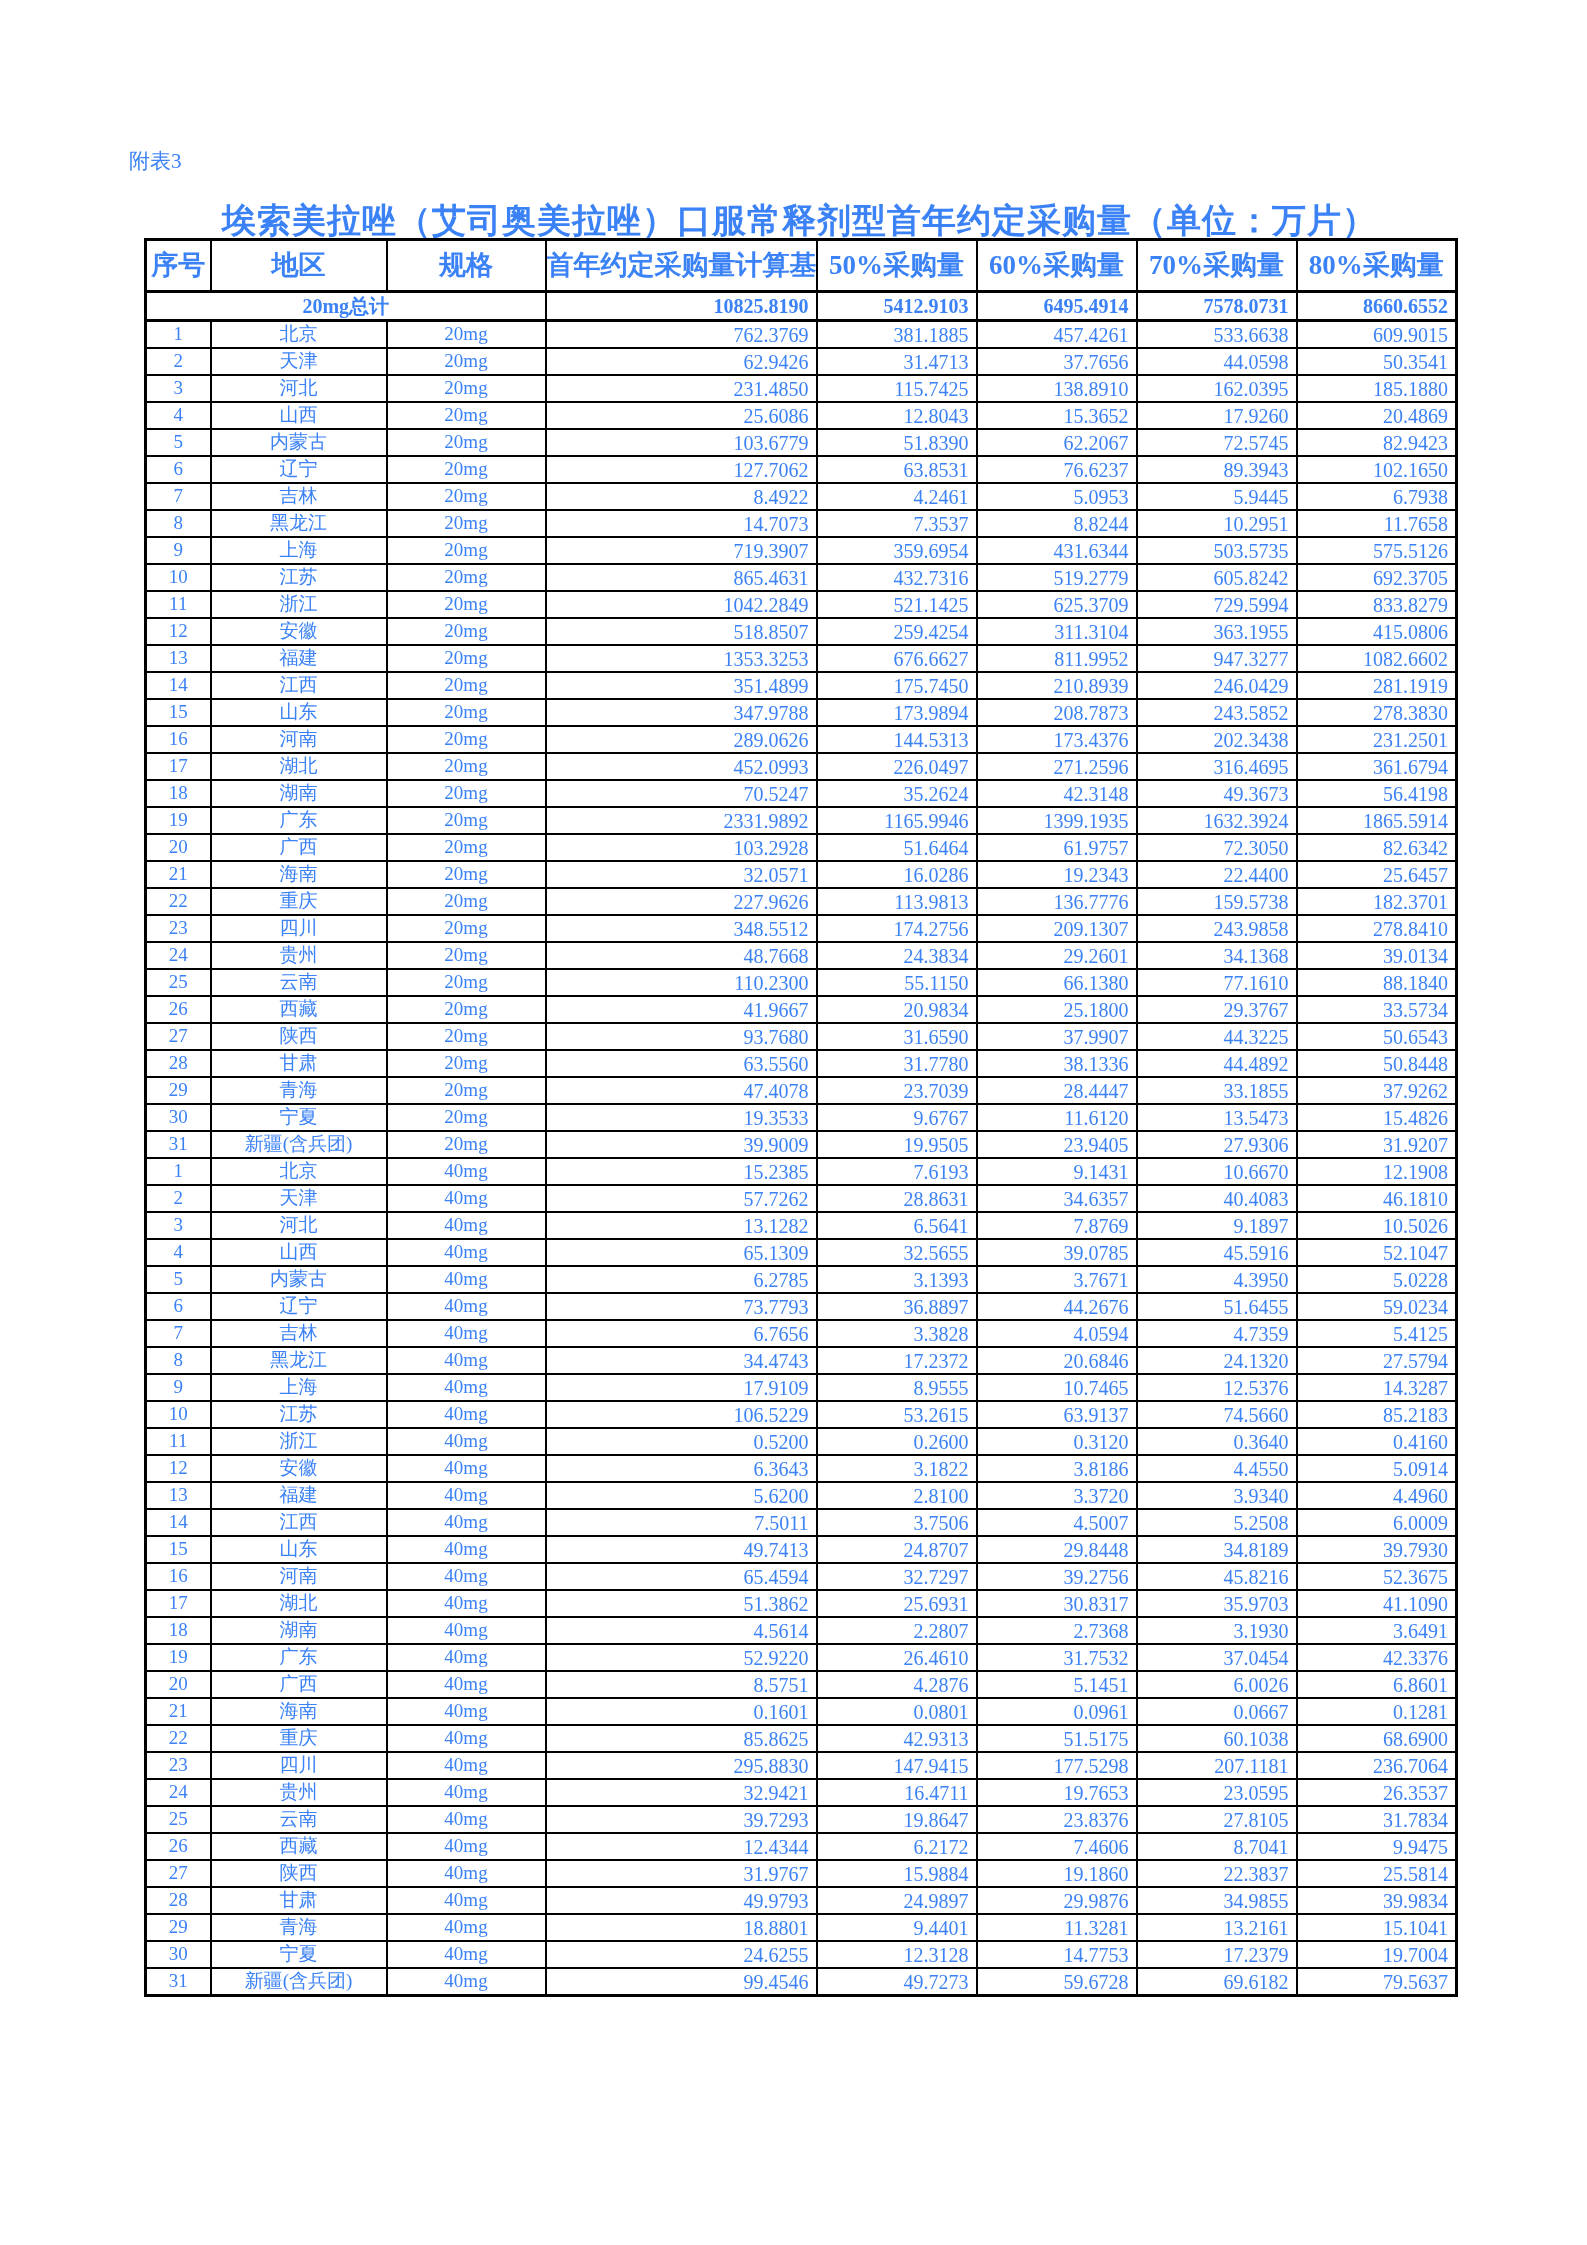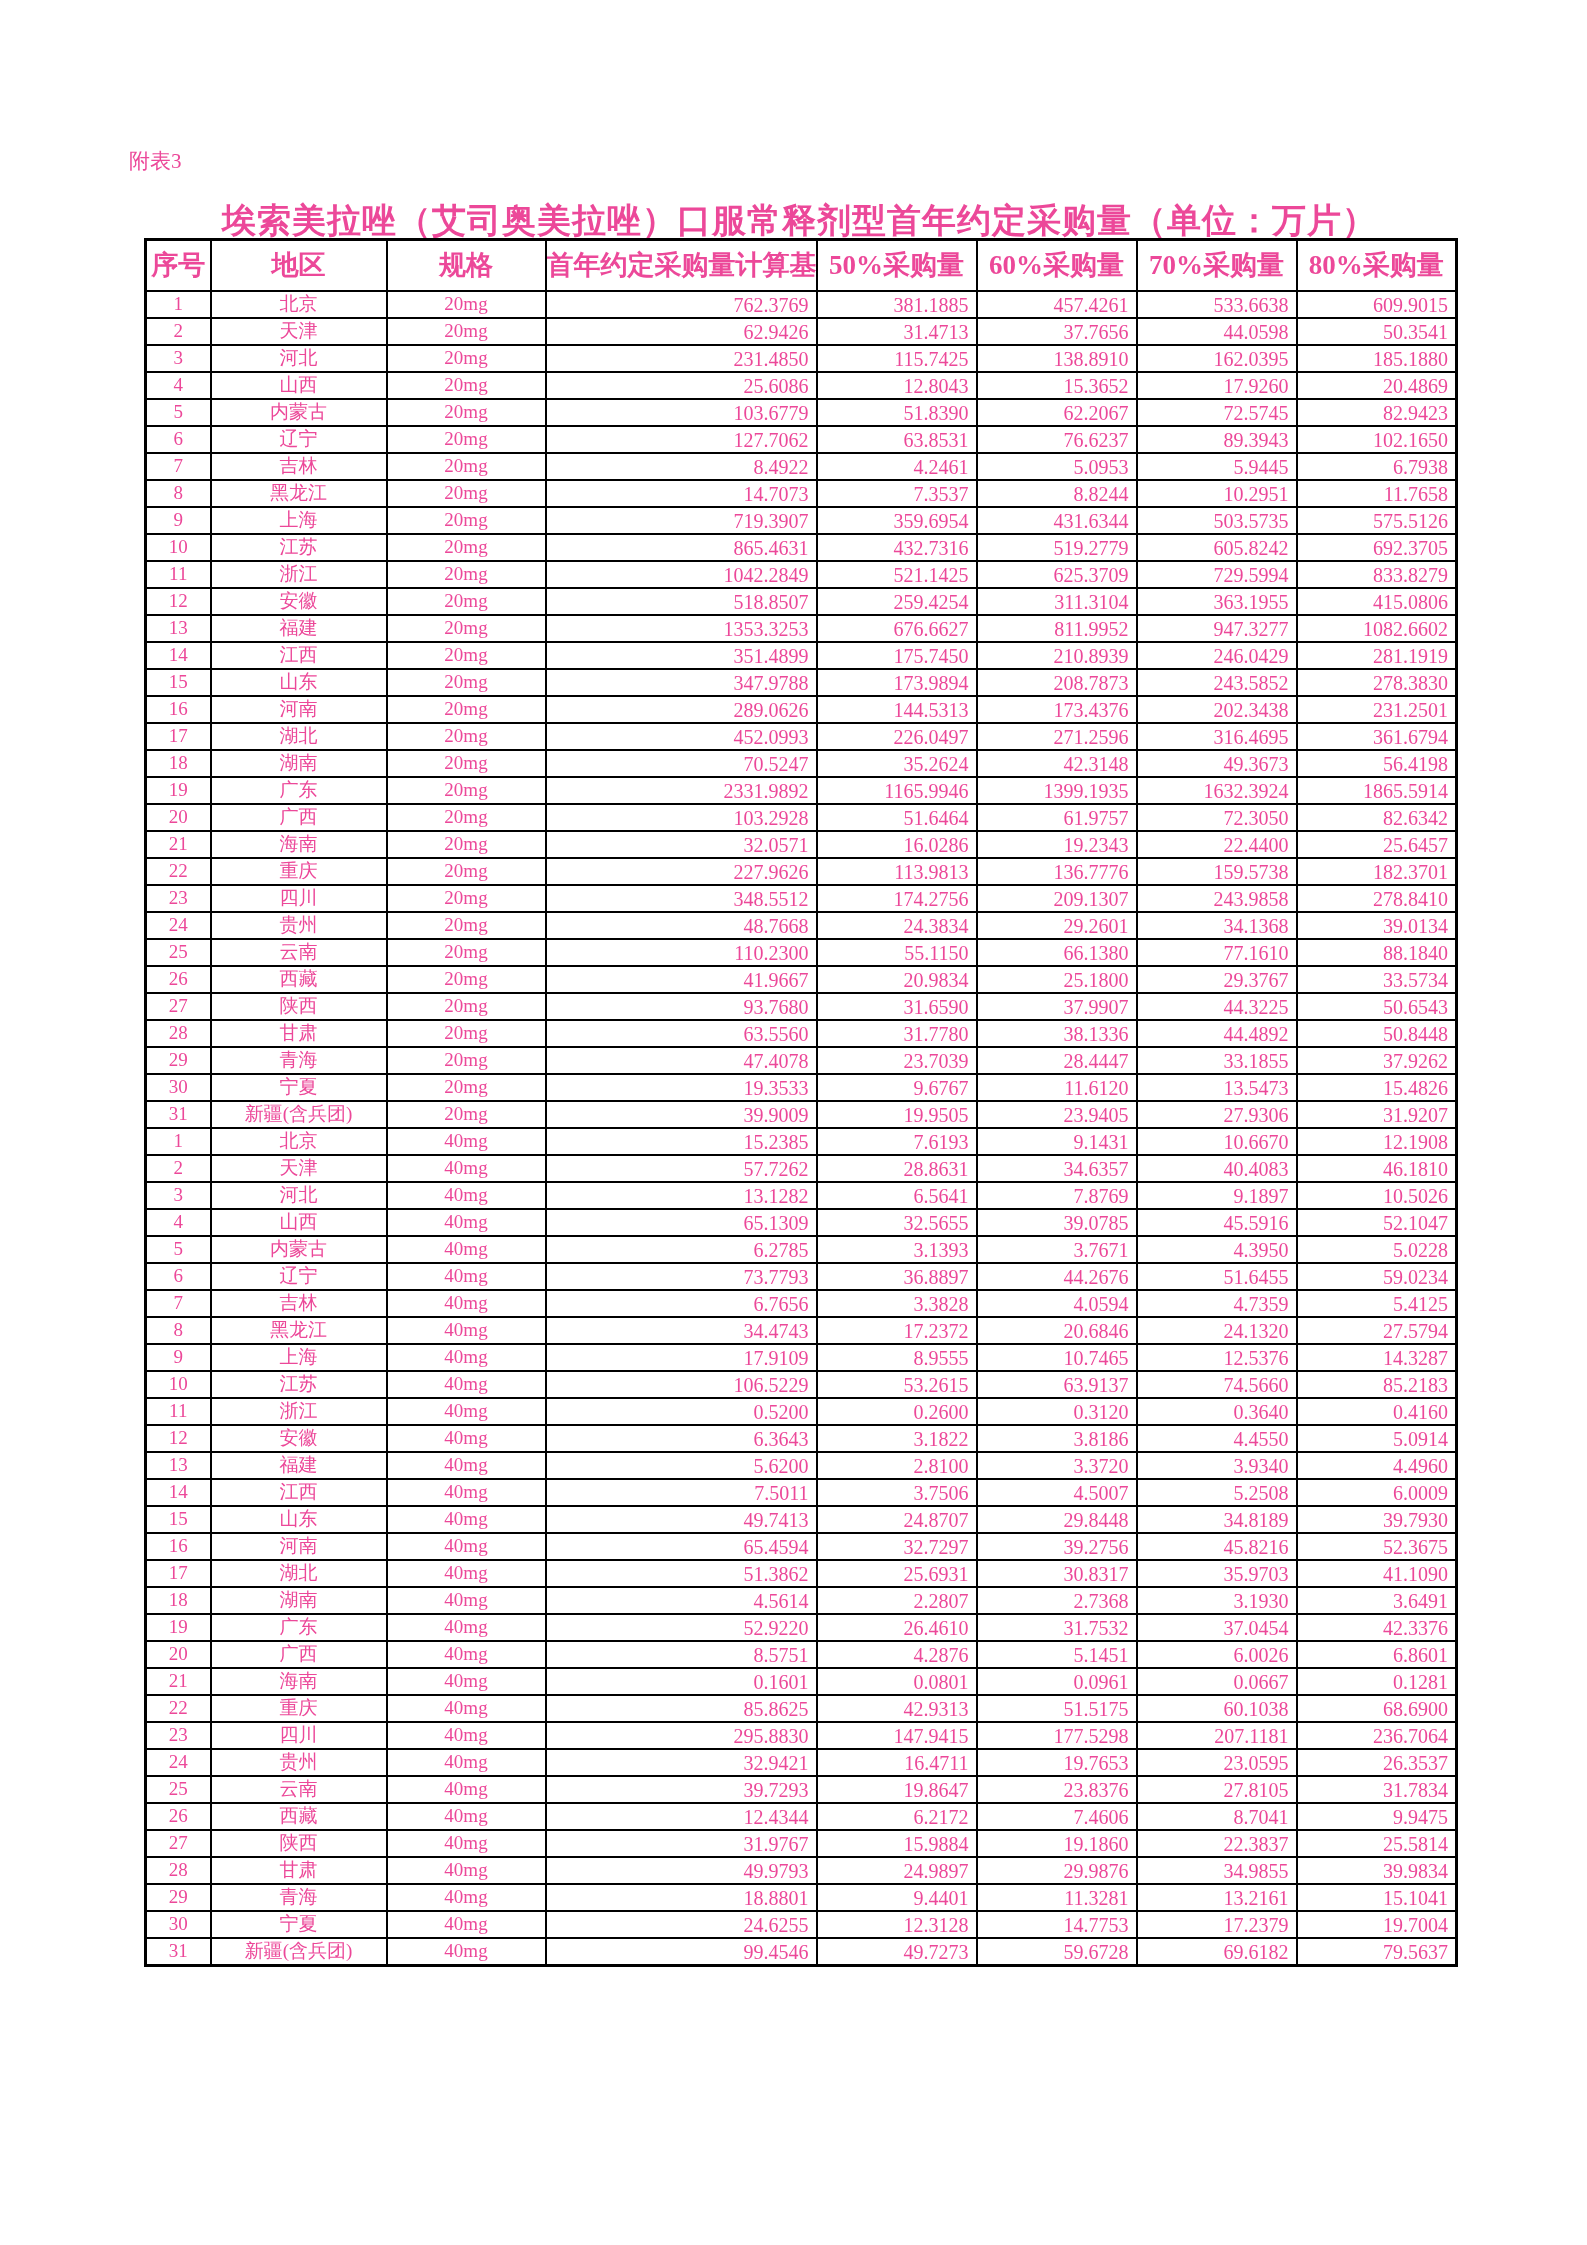--- a/index.html
+++ b/index.html
@@ -1,18 +1,18 @@
 <!DOCTYPE html>
 <html><head>
 <meta charset="utf-8">
 <style>
   html,body { margin:0; padding:0; background:#ffffff; }
   .page {
     position:relative; width:1587px; height:2245px; background:#ffffff;
-    font-family:"Liberation Serif","DejaVu Serif",serif; color:#ec4899;
+    font-family:"Liberation Serif","DejaVu Serif",serif; color:#3b82f6;
     overflow:hidden;
   }
   .sheet-tag { position:absolute; left:129px; top:147px; font-size:21px; }
   .doc-title {
     position:absolute; left:144px; top:181px; width:1311px;
     text-align:center; font-size:34px; font-weight:bold; letter-spacing:1px;
     white-space:nowrap;
     margin-top:17px;
   }
   table.grid {
@@ -58,20 +58,28 @@
         <th>地区</th>
         <th>规格</th>
         <th>首年约定采购量计算基数</th>
         <th>50%采购量</th>
         <th>60%采购量</th>
         <th>70%采购量</th>
         <th>80%采购量</th>
       </tr>
     </thead>
     <tbody id="table-body">
+        <tr class="total">
+          <td colspan="3" class="label">20mg总计</td>
+          <td class="num">10825.8190</td>
+          <td class="num">5412.9103</td>
+          <td class="num">6495.4914</td>
+          <td class="num">7578.0731</td>
+          <td class="num">8660.6552</td>
+        </tr>
         <tr class="data">
           <td class="ctr">1</td>
           <td class="ctr">北京</td>
           <td class="ctr">20mg</td>
           <td class="num">762.3769</td>
           <td class="num">381.1885</td>
           <td class="num">457.4261</td>
           <td class="num">533.6638</td>
           <td class="num">609.9015</td>
         </tr>

